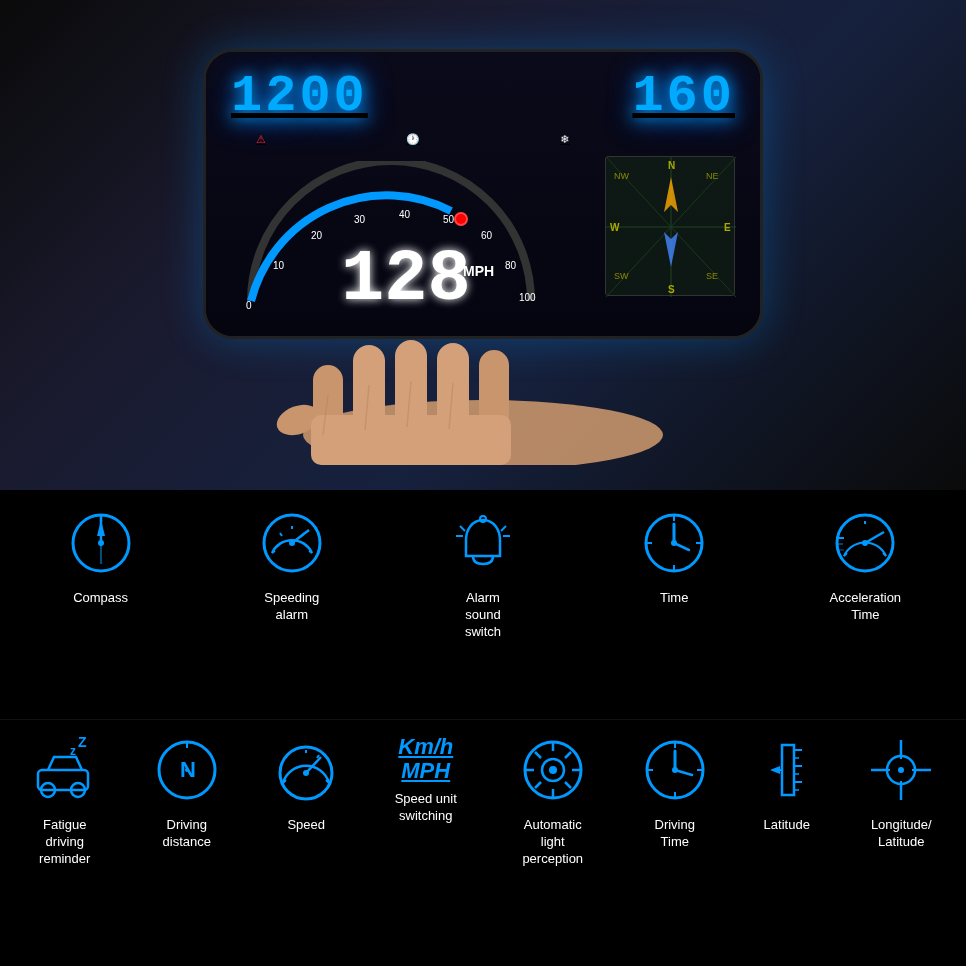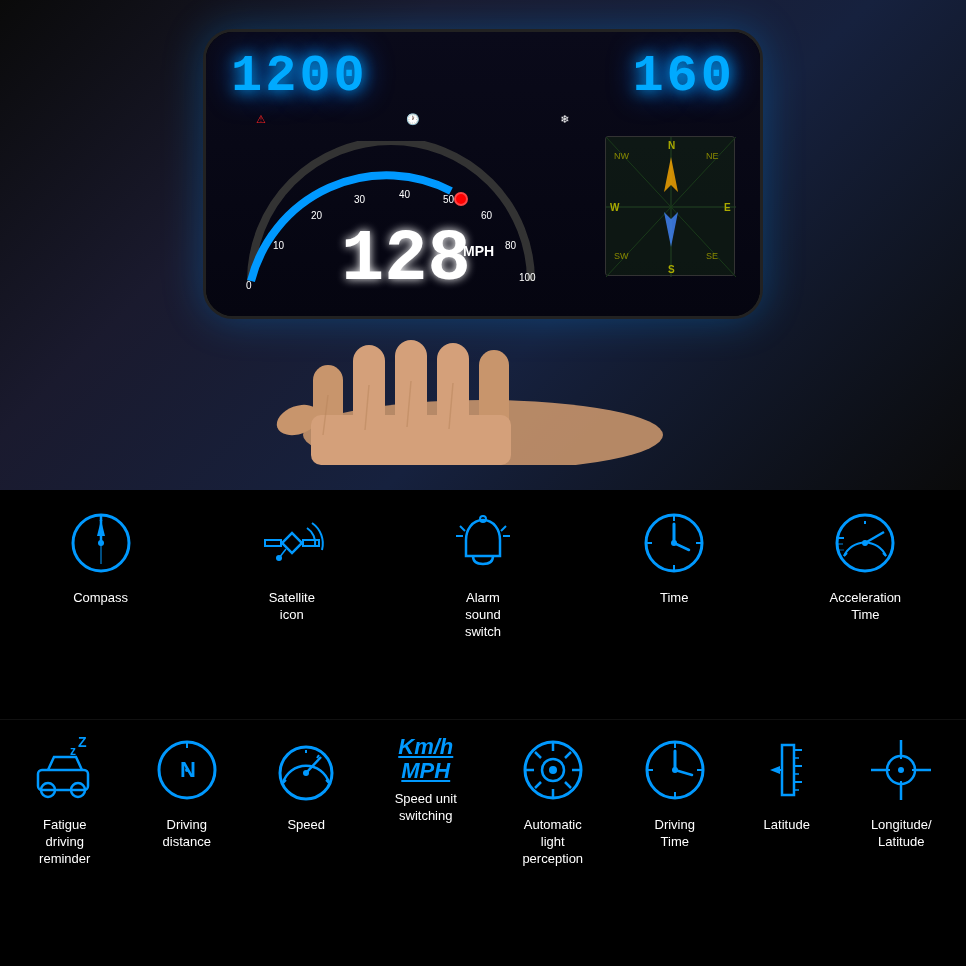--- a/index.html
+++ b/index.html
@@ -29,30 +29,31 @@
       width: 700px;
       height: 440px;
       display: flex;
       align-items: center;
       justify-content: center;
     }
 
     
     .hud-device {
       position: absolute;
-      top: 4px;
+      top: 24px;
       left: 50%;
       transform: translateX(-50%);
       width: 560px;
       height: 290px;
       background: #000;
       border-radius: 30px;
       border: 3px solid #222;
       overflow: hidden;
       box-shadow: 0 0 40px rgba(0,150,255,0.3), inset 0 0 20px rgba(0,0,0,0.8);
+      text-decoration: underline;
     }
 
     .hud-inner {
       width: 100%;
       height: 100%;
       background: linear-gradient(180deg, #0a0a1a 0%, #050510 100%);
       position: relative;
       padding: 10px;
     }
 
@@ -276,38 +277,38 @@
         <polygon points="35,12 31,28 39,28" fill="#0099ff"></polygon>
         <line x1="35" y1="35" x2="35" y2="56" stroke="#0099ff" stroke-width="2" opacity="0.5"></line>
 
         <circle cx="35" cy="35" r="3" fill="#0099ff"></circle>
 
         <line x1="35" y1="8" x2="35" y2="13" stroke="#0099ff" stroke-width="2.5"></line>
       </svg>
       <span class="feature-label">Compass</span>
     </div>
 
-
     <div class="feature-item">
       <svg class="feature-icon" viewBox="0 0 70 70">
-
-        <rect x="28" y="28" width="14" height="14" stroke="#0099ff" stroke-width="2.5" fill="none" transform="rotate(45,35,35)"></rect>
-
-        <rect x="8" y="32" width="16" height="6" stroke="#0099ff" stroke-width="2" fill="none"></rect>
-        <rect x="46" y="32" width="16" height="6" stroke="#0099ff" stroke-width="2" fill="none"></rect>
-
-        <path d="M 50 20 A 18 18 0 0 1 58 38" stroke="#0099ff" stroke-width="2" fill="none"></path>
-        <path d="M 55 15 A 25 25 0 0 1 65 42" stroke="#0099ff" stroke-width="2" fill="none"></path>
-
-        <circle cx="22" cy="50" r="3" fill="#0099ff"></circle>
-
-        <line x1="29" y1="41" x2="22" y2="50" stroke="#0099ff" stroke-width="1.5"></line>
-      </svg>
-      <span class="feature-label">Satellite<br>icon</span>
-    </div>
+        <circle cx="35" cy="35" r="28" stroke="#0099ff" stroke-width="3" fill="none"></circle>
+
+        <path d="M 15 45 A 22 22 0 0 1 55 45" stroke="#0099ff" stroke-width="2.5" fill="none"></path>
+
+        <line x1="35" y1="35" x2="52" y2="22" stroke="#0099ff" stroke-width="2.5"></line>
+        <circle cx="35" cy="35" r="3" fill="#0099ff"></circle>
+
+        <line x1="15" y1="45" x2="18" y2="43" stroke="#0099ff" stroke-width="2"></line>
+        <line x1="23" y1="25" x2="25" y2="28" stroke="#0099ff" stroke-width="2"></line>
+        <line x1="35" y1="18" x2="35" y2="21" stroke="#0099ff" stroke-width="2"></line>
+        <line x1="47" y1="25" x2="45" y2="28" stroke="#0099ff" stroke-width="2"></line>
+        <line x1="55" y1="45" x2="52" y2="43" stroke="#0099ff" stroke-width="2"></line>
+      </svg>
+      <span class="feature-label">Speeding<br>alarm</span>
+    </div>
+
 
 
     <div class="feature-item">
       <svg class="feature-icon" viewBox="0 0 70 70">
 
         <path d="M 35 12 C 24 12 18 22 18 32 L 18 48 L 52 48 L 52 32 C 52 22 46 12 35 12 Z" stroke="#0099ff" stroke-width="2.5" fill="none"></path>
 
         <path d="M 25 48 Q 25 56 35 56 Q 45 56 45 48" stroke="#0099ff" stroke-width="2.5" fill="none"></path>
 
         <circle cx="35" cy="11" r="3" stroke="#0099ff" stroke-width="2" fill="none"></circle>

